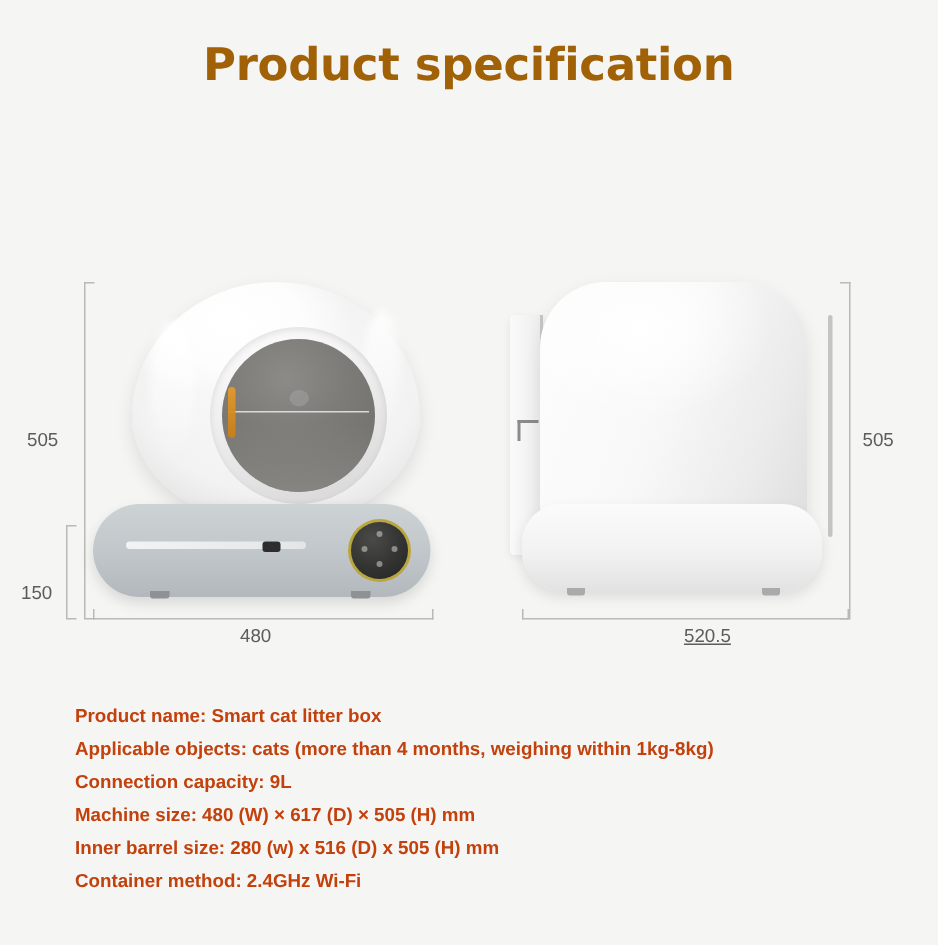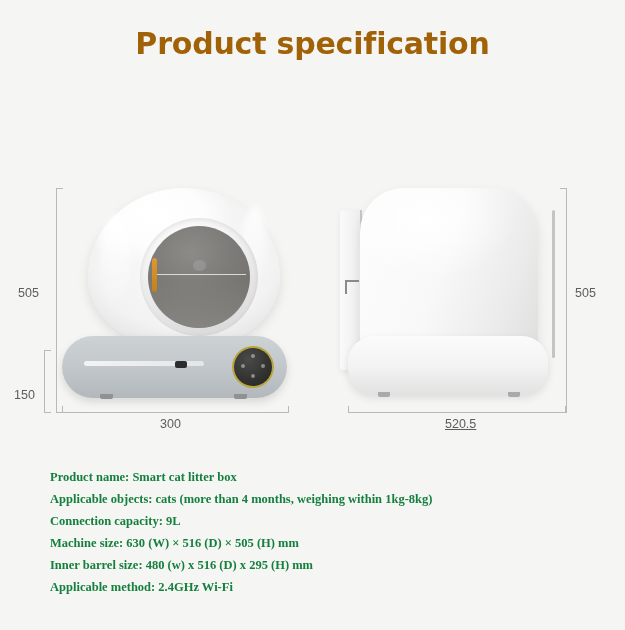--- a/index.html
+++ b/index.html
@@ -330,24 +330,24 @@
   
   .specs {
     position: absolute;
     left: 50px;
     top: 466px;
     width: 560px;
   }
   .spec-line {
     font-size: 12.5px;
     font-weight: bold;
-    color: #15803d;
+    color: #c2410c;
     line-height: 22px;
     white-space: nowrap;
-    font-family: Liberation Serif, serif;
+    font-family: Liberation Sans, sans-serif;
   }
 </style>
 </head>
 <body>
 
 <div class="header">
   <h1 class="title">Product specification</h1>
 </div>
 
 <div class="diagram">
@@ -358,31 +358,31 @@
   <div class="dim-label" style="left:18px; top:126px;">505</div>
 
   <div class="vline" style="left:44px; top:190px; height:62px;"></div>
   <div class="tick-h" style="left:44px; top:190px;"></div>
   <div class="tick-h" style="left:44px; top:252px;"></div>
   <div class="dim-label" style="left:14px; top:203px;margin-top:25px;">150</div>
 
   <div class="hline" style="left:62px; top:252px; width:227px;"></div>
   <div class="tick-v" style="left:62px; top:246px;"></div>
   <div class="tick-v" style="left:288px; top:246px;"></div>
-  <div class="dim-label" style="left:160px; top:257px;">300</div>
+  <div class="dim-label" style="left:160px; top:257px;">480</div>
 
   <div class="vline" style="left:566px; top:28px; height:224px;"></div>
   <div class="tick-h" style="left:560px; top:28px;"></div>
   <div class="tick-h" style="left:560px; top:252px;"></div>
   <div class="dim-label" style="left:575px; top:126px;">505</div>
 
   <div class="hline" style="left:348px; top:252px; width:218px;"></div>
   <div class="tick-v" style="left:348px; top:246px;"></div>
   <div class="tick-v" style="left:565px; top:246px;"></div>
-  <div class="dim-label" style="left:445px; top:257px;text-decoration:underline;">520.5</div>
+  <div class="dim-label" style="left:456px; top:257px;text-decoration:underline;">520.5</div>
 
   <div class="front-view">
     <div class="dome">
       <div class="dome-gloss-l"></div>
       <div class="dome-gloss-r"></div>
       <div class="opening-ring">
         <div class="opening-inner">
           <div class="drum-shadow"></div>
           <div class="drum-line"></div>
           <div class="drum-knob"></div>
@@ -416,16 +416,16 @@
     <div class="side-base"></div>
     <div class="side-foot" style="left:38px;"></div>
     <div class="side-foot" style="left:168px;"></div>
   </div>
 </div>
 
 <div class="specs">
   <div class="spec-line">Product name: Smart cat litter box</div>
   <div class="spec-line">Applicable objects: cats (more than 4 months, weighing within 1kg-8kg)</div>
   <div class="spec-line">Connection capacity: 9L</div>
-  <div class="spec-line">Machine size: 630 (W) × 516 (D) × 505 (H) mm</div>
-  <div class="spec-line">Inner barrel size: 480 (w) x 516 (D) x 295 (H) mm</div>
-  <div class="spec-line">Applicable method: 2.4GHz Wi-Fi</div>
+  <div class="spec-line">Machine size: 480 (W) × 617 (D) × 505 (H) mm</div>
+  <div class="spec-line">Inner barrel size: 280 (w) x 516 (D) x 505 (H) mm</div>
+  <div class="spec-line">Container method: 2.4GHz Wi-Fi</div>
 </div>
 
 </body></html>

